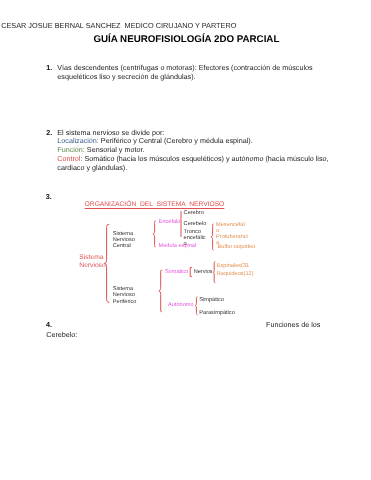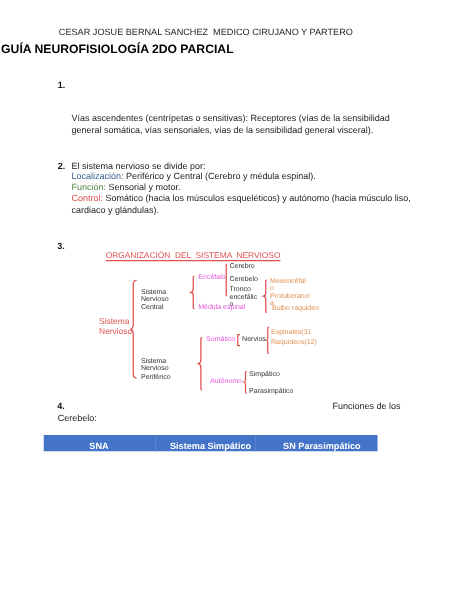--- a/index.html
+++ b/index.html
@@ -1,22 +1,22 @@
 <!DOCTYPE html>
 <html><head>
 <meta charset="utf-8">
 <style>
   html,body{margin:0;padding:0;background:#ffffff;}
   body{width:371px;height:480px;overflow:hidden;font-family:"Liberation Sans",sans-serif;color:#000;
        -webkit-font-smoothing:antialiased;text-rendering:geometricPrecision;}
   .page{position:relative;width:371px;height:480px;background:#fff;}
 
-  .hdr{position:absolute;left:1.2px;top:21.1px;width:327px;text-align:center;font-size:7.3px;color:#262626;
+  .hdr{position:absolute;left:1.2px;top:21.1px;width:327px;font-size:7.3px;color:#262626;
        white-space:pre;}
-  .title{position:absolute;left:0.9px;top:33.9px;width:371px;text-align:left;font-size:9.75px;font-weight:bold;color:#000;}
+  .title{position:absolute;left:0.9px;top:33.9px;width:371px;text-align:center;font-size:9.75px;font-weight:bold;color:#000;}
 
   .num{position:absolute;font-weight:bold;font-size:7.2px;color:#111;}
   .para{position:absolute;left:57.3px;font-size:7.2px;line-height:9.4px;color:#222;width:277px;}
   .blue{color:#36618e;}
   .green{color:#5c8a4a;}
   .red{color:#dd4b4b;}
   .t4r{position:absolute;font-size:7.2px;color:#222;white-space:nowrap;}
 
   
   .dg{position:absolute;left:0;top:0;width:371px;height:480px;}
@@ -35,21 +35,21 @@
   .tth{position:absolute;font-size:7.3px;font-weight:bold;color:#fff;white-space:nowrap;}
 </style>
 </head>
 <body>
 
 <div class="page">
   <div class="hdr">CESAR JOSUE BERNAL SANCHEZ  MEDICO CIRUJANO Y PARTERO</div>
   <div class="title">GUÍA NEUROFISIOLOGÍA 2DO PARCIAL</div>
 
   <div class="num" style="left:46.2px;top:62.8px">1.</div>
-  <div class="para" style="top:89.7px">Vías ascendentes (centrípetas o sensitivas): Receptores (vías de la sensibilidad general somática, vías sensoriales, vías de la sensibilidad general visceral).</div>
+  <div class="para" style="top:62.8px">Vías descendentes (centrífugas o motoras): Efectores (contracción de músculos esqueléticos liso y secreción de glándulas).</div>
 
   <div class="num" style="left:46.2px;top:128.3px">2.</div>
   <div class="para" style="top:128.3px">El sistema nervioso se divide por:</div>
   <div class="para" style="top:137.2px;line-height:8.85px">
     <span class="blue">Localización:</span><span> Periférico y Central (Cerebro y médula espinal).</span><br>
     <span class="green">Función:</span><span> Sensorial y motor.</span><br>
     <span class="red">Control:</span><span> Somático (hacia los músculos esqueléticos) y autónomo (hacia músculo liso, cardiaco y glándulas).</span>
   </div>
 
   <div class="num" style="left:45.8px;top:192px">3.</div>
@@ -112,21 +112,13 @@
       <path d="M3.1 0.8 C2.4 0.8 2.4 1.5 2.4 2.4 L2.4 7.8 C2.4 9.0 2.0 9.4 1.3 9.6 C2.0 9.8 2.4 10.2 2.4 11.4 L2.4 16.8 C2.4 17.7 2.4 18.4 3.1 18.6" fill="none" stroke="#e05050" stroke-width="1" stroke-linecap="round"></path>
     </svg>
     <div class="tx" style="left:199.3px;top:297.9px">Simpático</div>
     <div class="tx" style="left:199.3px;top:310.5px">Parasimpático</div>
   </div>
 
   <div class="num" style="left:45.9px;top:320.3px">4.</div>
   <div class="t4r" style="left:266px;top:320.4px">Funciones de los</div>
   <div class="t4r" style="left:46.2px;top:330.1px">Cerebelo:</div>
 
-  <div class="tblwrap">
-    <div class="tbl"></div>
-    <div class="tsep" style="left:88.4px"></div>
-    <div class="tsep" style="left:169.1px"></div>
-    <div class="tth" style="left:36.1px;top:3.2px">SNA</div>
-    <div class="tth" style="left:100.6px;top:3.2px">Sistema Simpático</div>
-    <div class="tth" style="left:191.1px;top:3.2px">SN Parasimpático</div>
-  </div>
 </div>
 
 </body></html>

